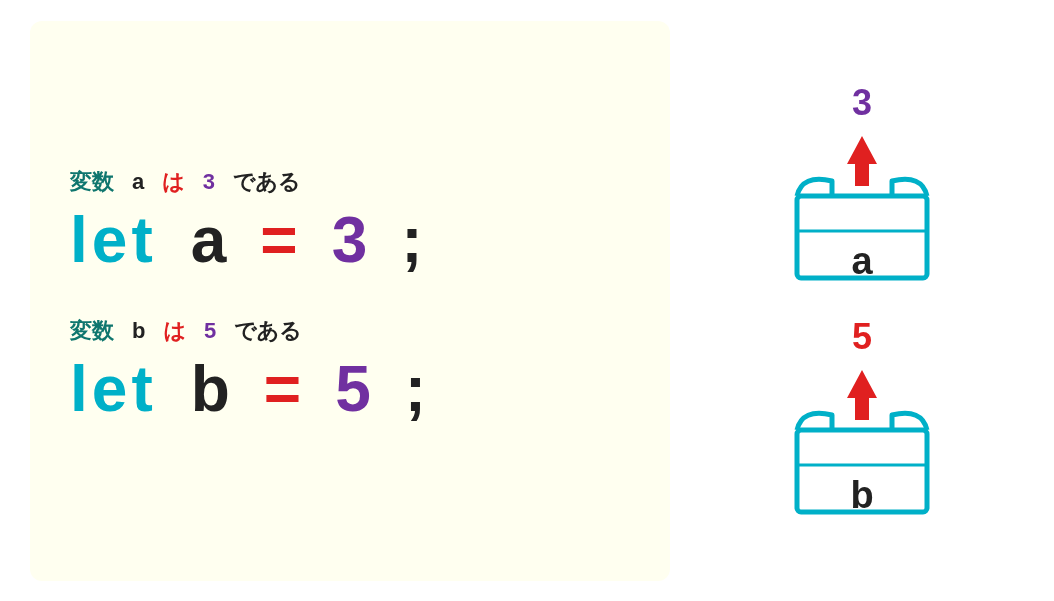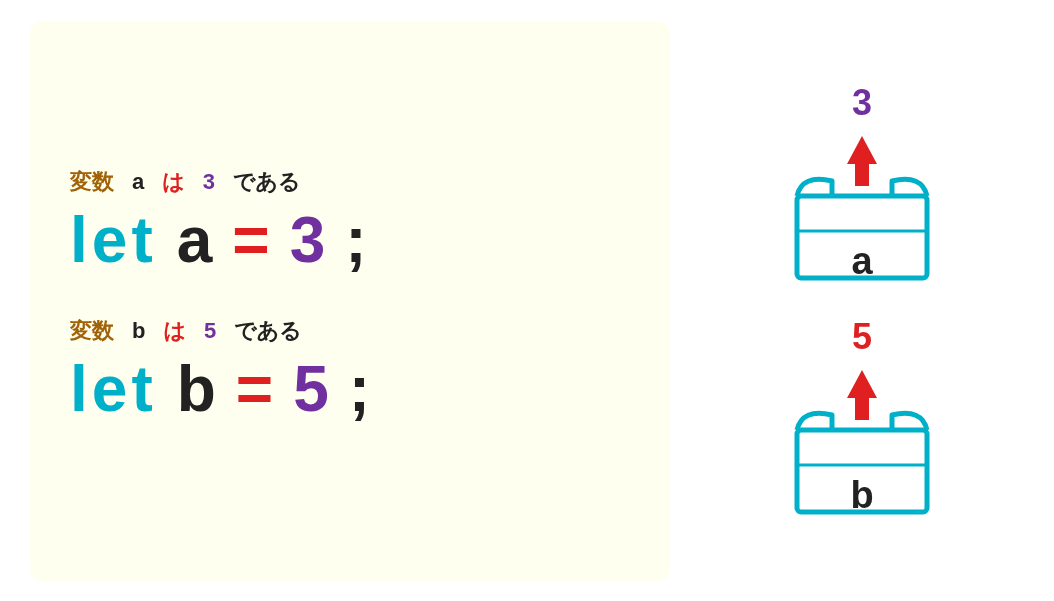--- a/index.html
+++ b/index.html
@@ -42,21 +42,21 @@
 
     .desc-line {
       display: flex;
       align-items: baseline;
       gap: 18px;
       font-size: 22px;
       margin-bottom: 8px;
     }
 
     .desc-line .cyan-text {
-      color: #a16207;
+      color: #0f766e;
       font-weight: bold;
       font-family: Liberation Serif, serif;
     }
 
     .desc-line .black-text {
       color: #222;
       font-weight: bold;
     }
 
     .desc-line .red-text {
@@ -65,21 +65,21 @@
     }
 
     .desc-line .purple-text {
       color: #7030a0;
       font-weight: bold;
     }
 
     .code-line {
       display: flex;
       align-items: baseline;
-      gap: 20px;
+      gap: 34px;
       font-size: 64px;
       font-weight: bold;
       line-height: 1.1;
       margin-bottom: 0;
     }
 
     .code-let {
       color: #00b0c8;
       letter-spacing: 4px;
     }

